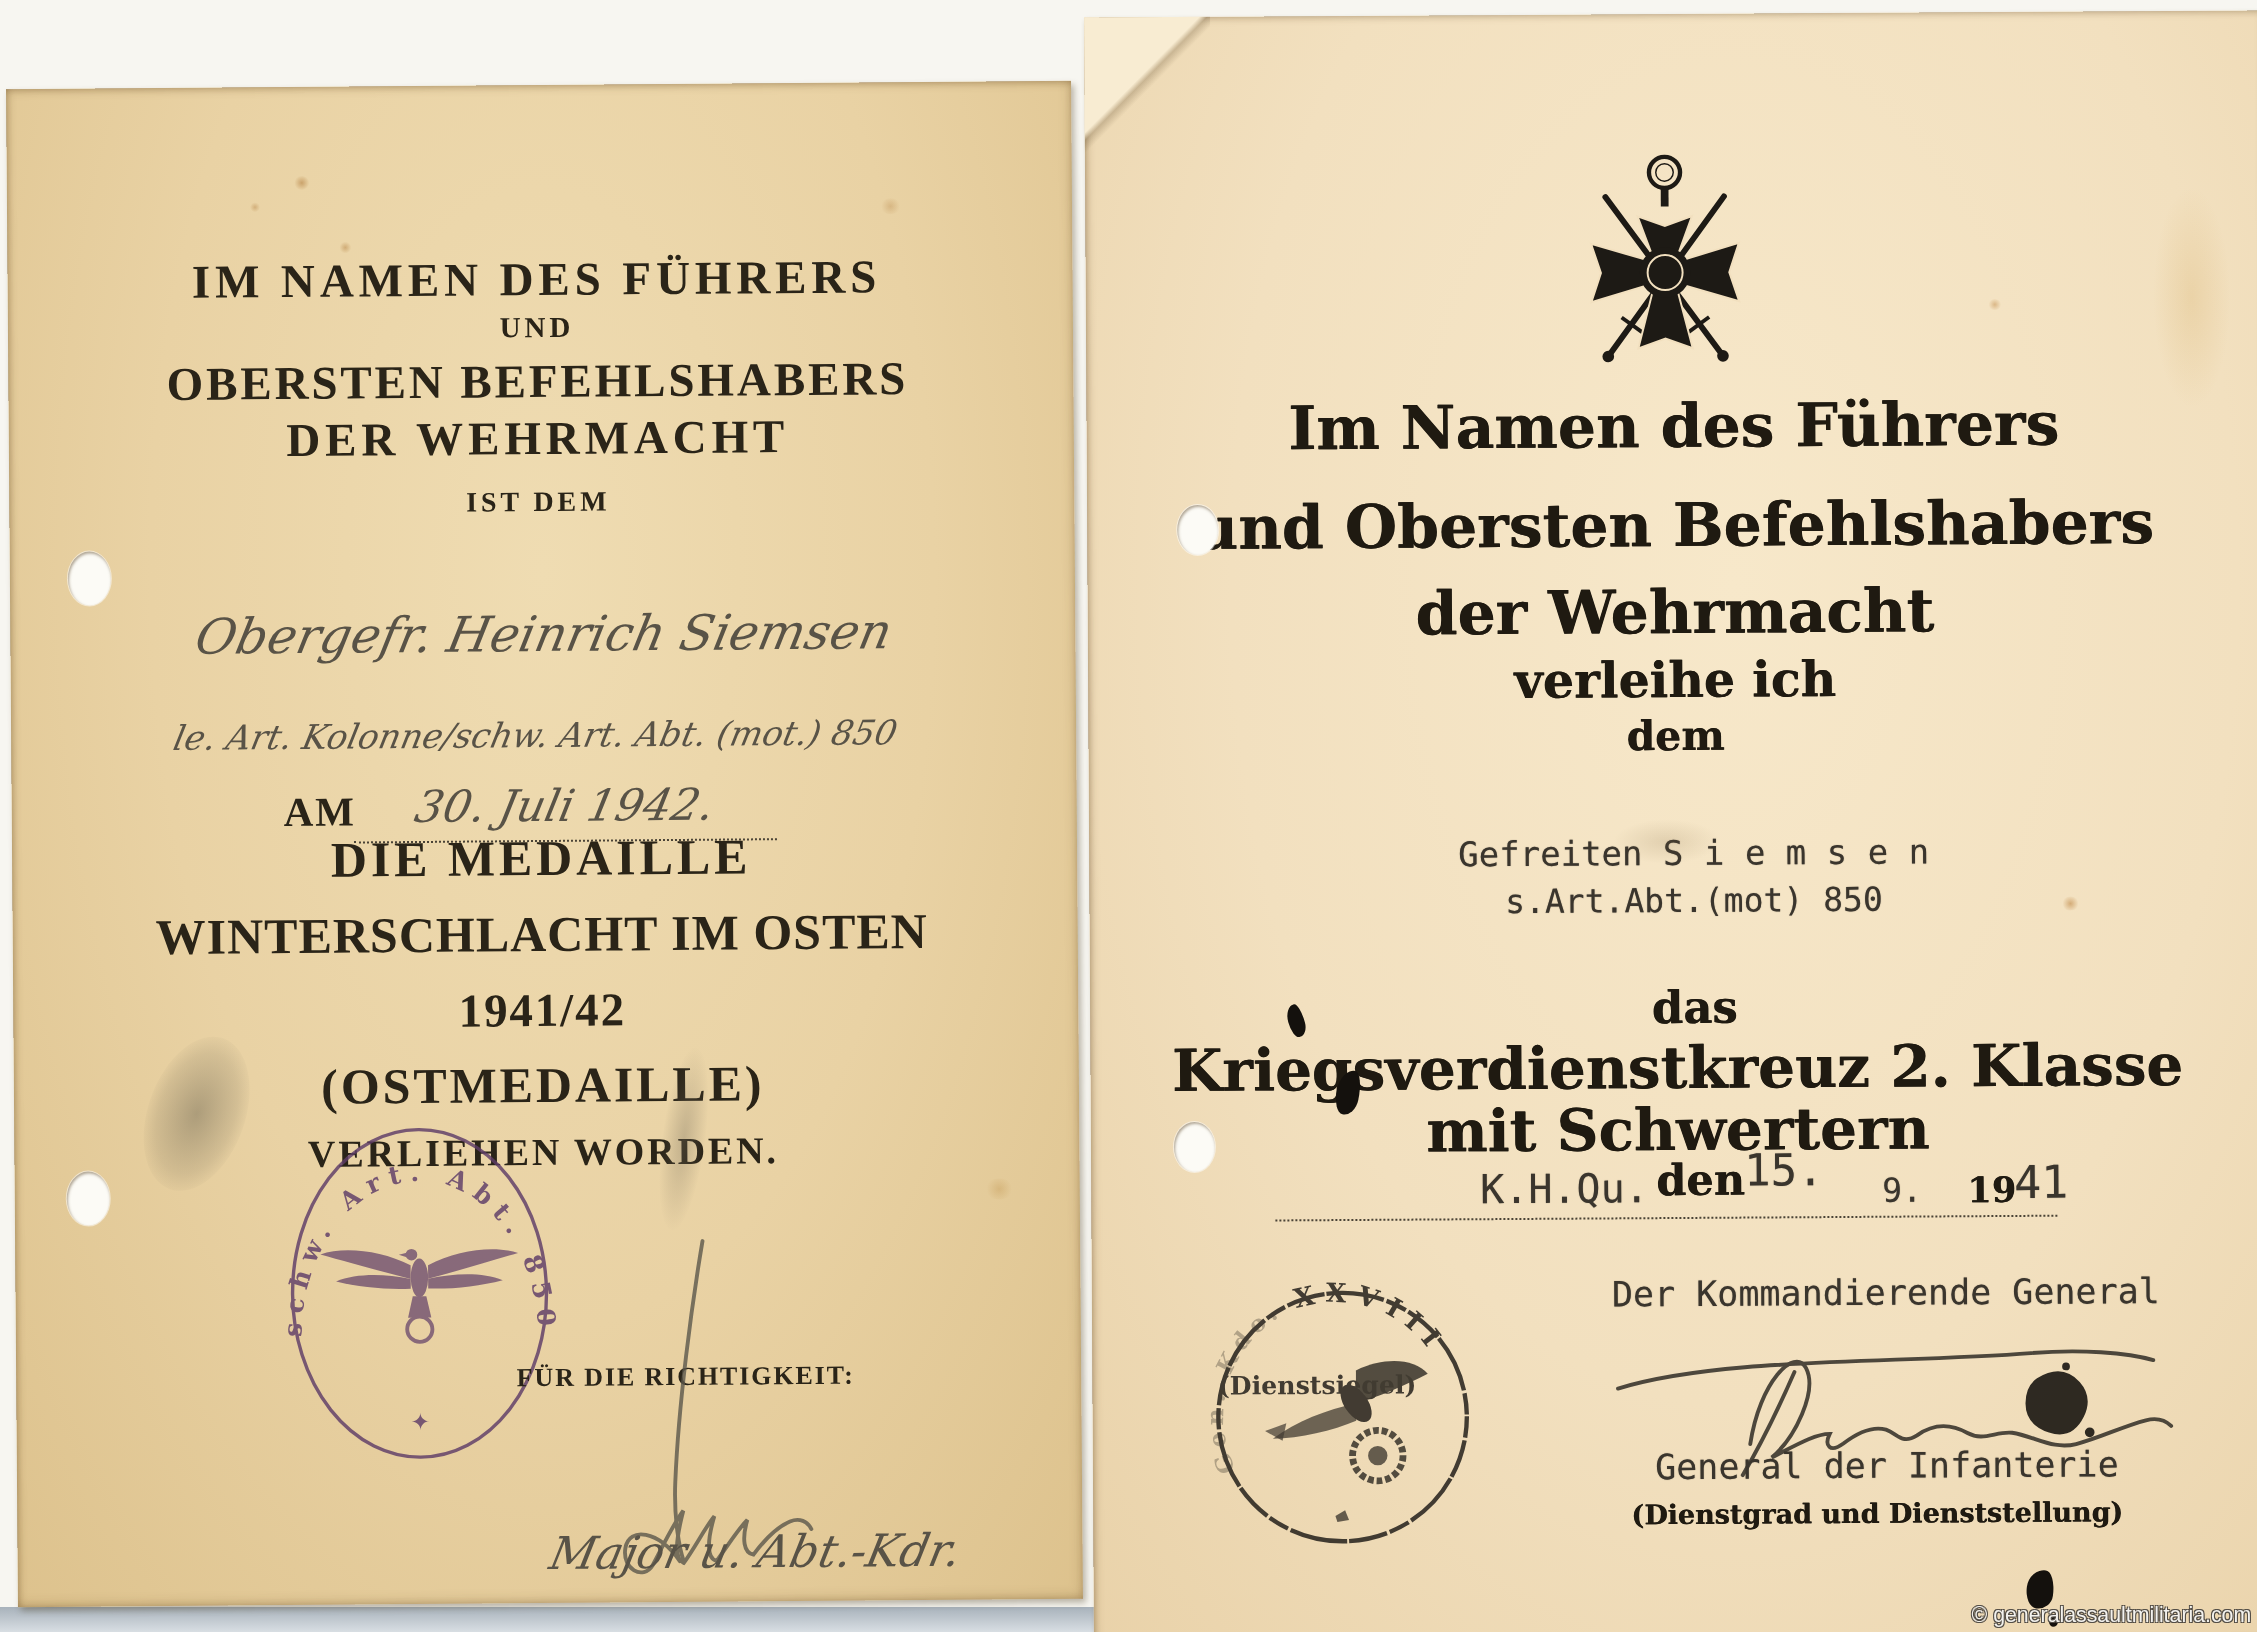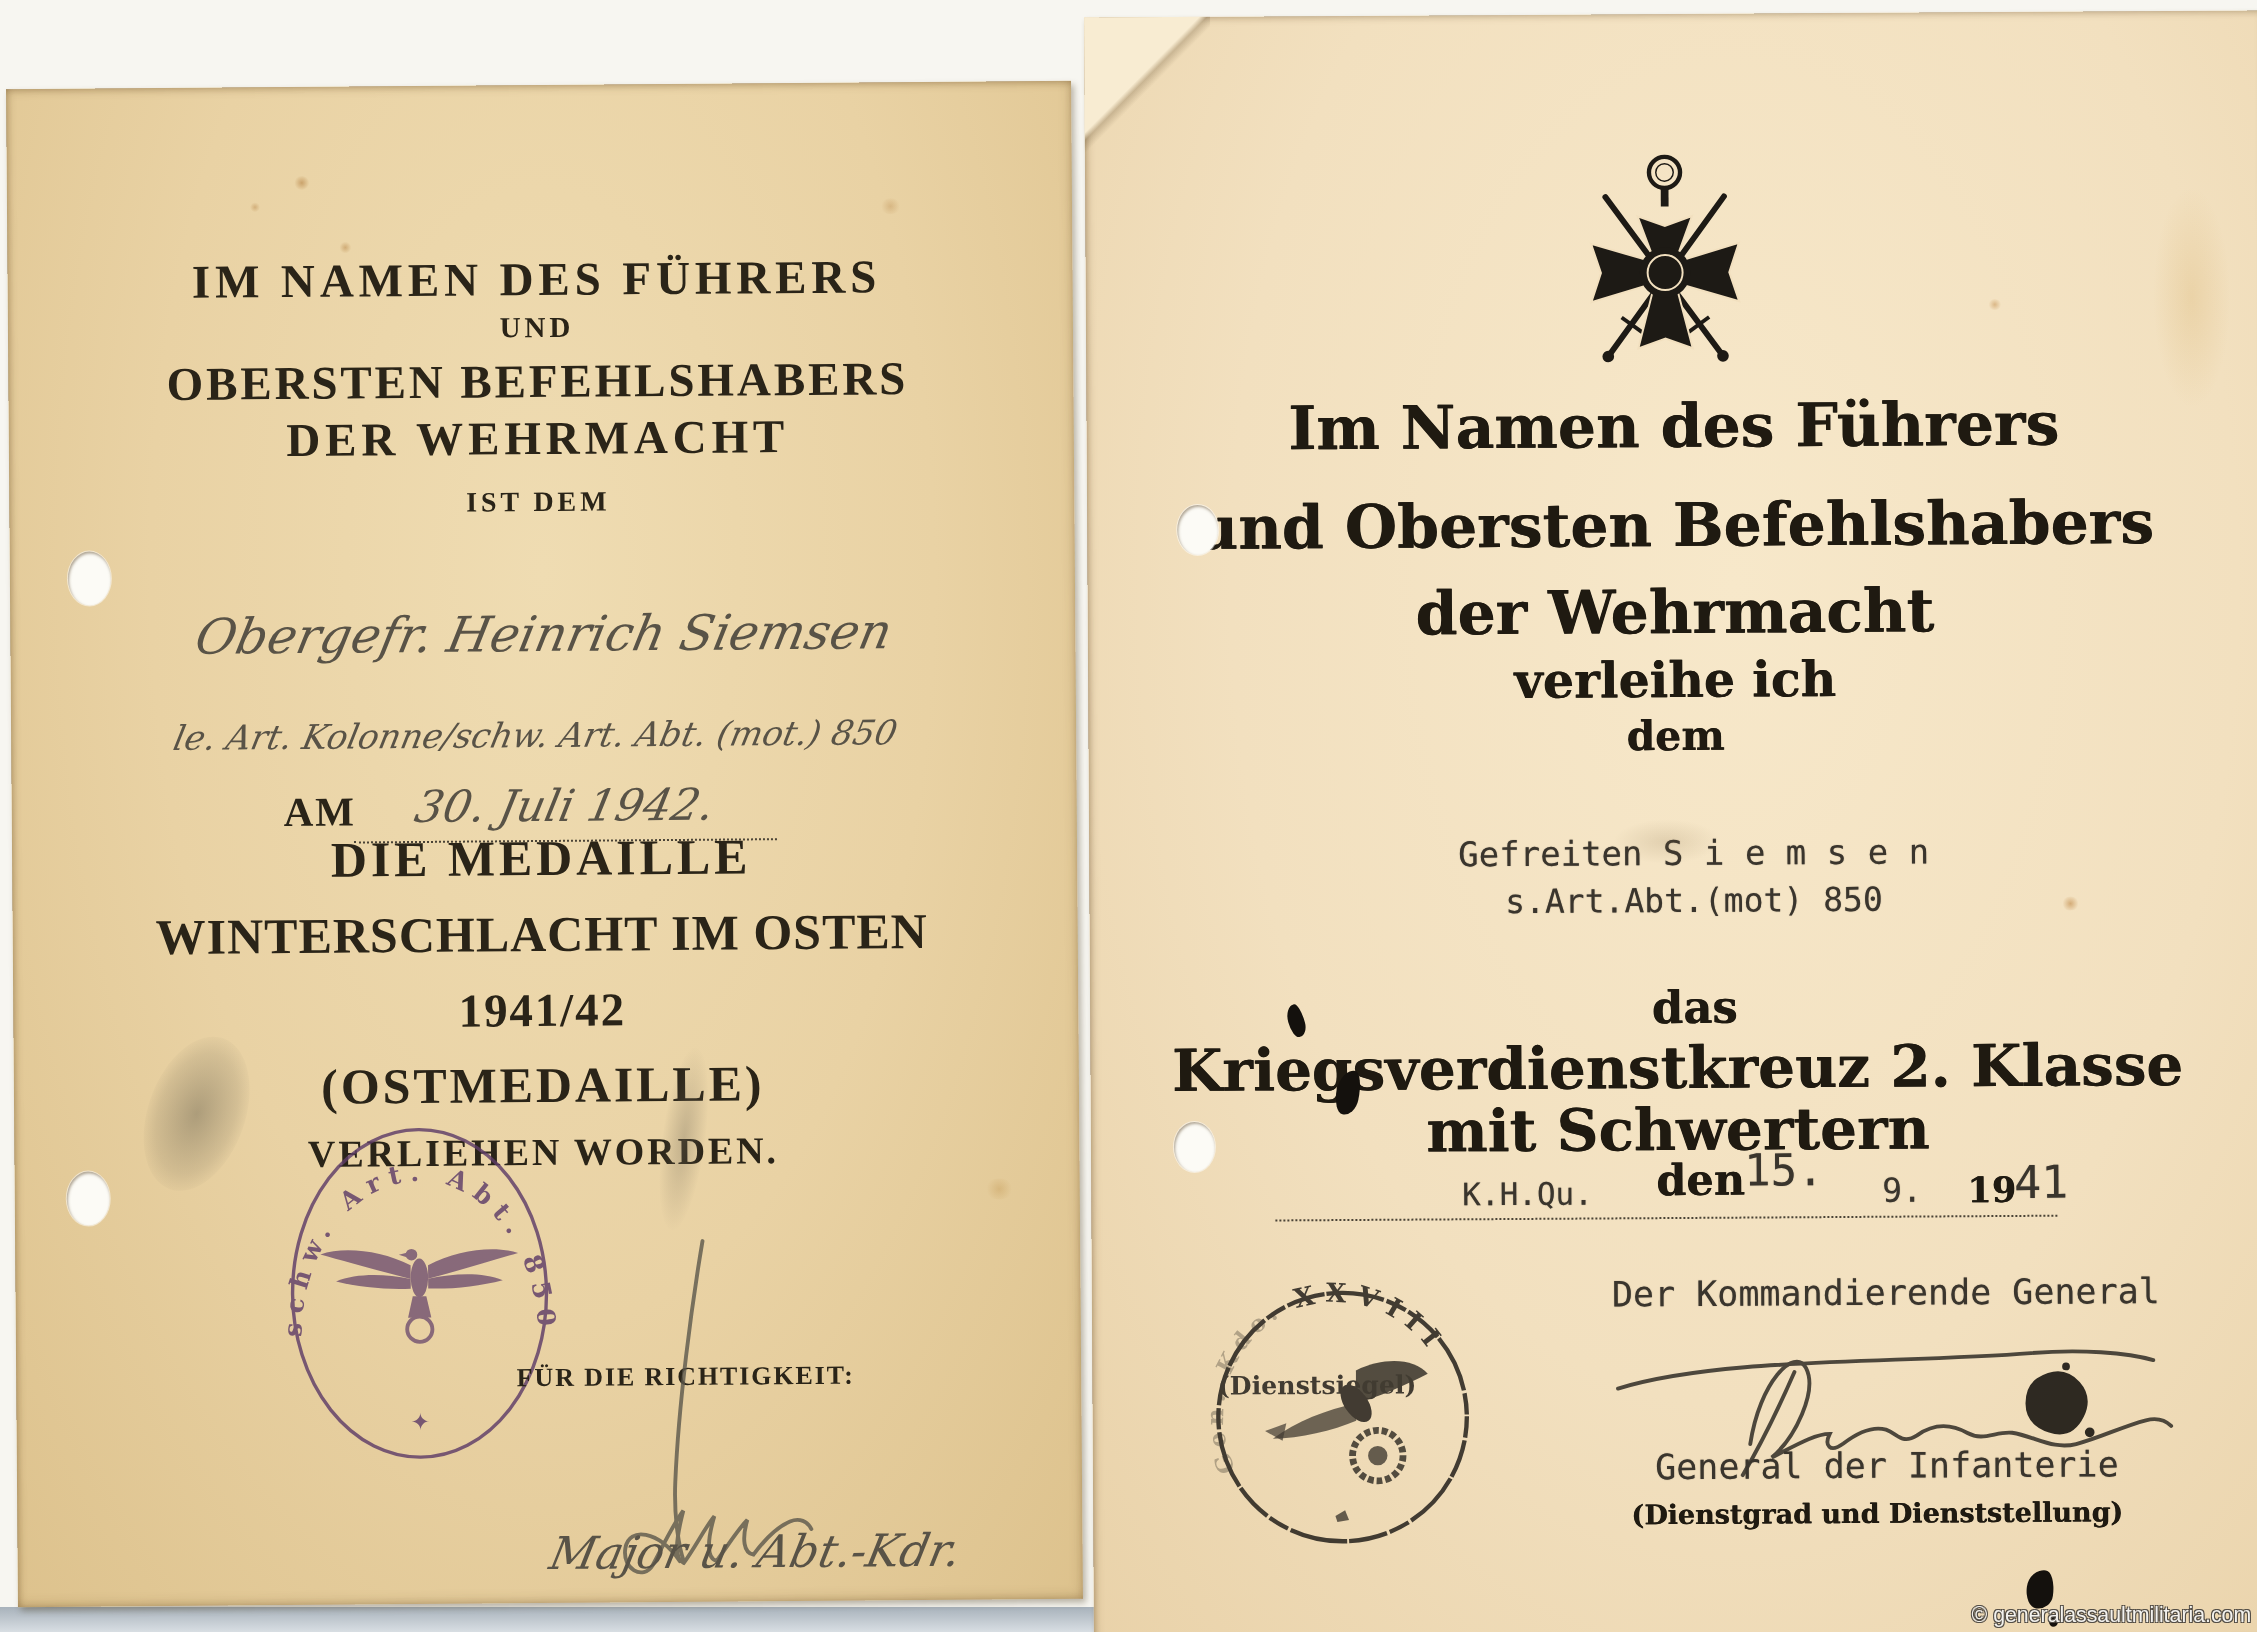--- a/index.html
+++ b/index.html
@@ -151,21 +151,21 @@
     <div class="ctr frak" style="left:0;top:695px;width:1174px;font-size:41px;line-height:54px;">dem</div>
 
     <div class="ctr typed" style="left:35px;top:817px;width:1139px;font-size:34px;line-height:45px;">Gefreiten S i e m s e n</div>
     <div class="ctr typed" style="left:35px;top:864px;width:1139px;font-size:33px;line-height:45px;">s.Art.Abt.(mot) 850</div>
 
     <div class="ctr frak" style="left:35px;top:966px;width:1139px;font-size:45px;line-height:56px;">das</div>
     <div class="ctr frak" style="left:0;top:1020px;width:1174px;font-size:58px;line-height:68px;">Kriegsverdienstkreuz 2. Klasse</div>
     <div class="ctr frak" style="left:0;top:1082px;width:1174px;font-size:58px;line-height:68px;">mit Schwertern</div>
 
     <div class="abs dotted" style="left:184px;top:1141px;width:782px;height:62px;">
-      <span class="typed abs" style="left:187px;bottom:5.8px;font-size:31px;">K.H.Qu.</span>
+      <span class="typed abs" style="left:205px;bottom:5.8px;font-size:40px;">K.H.Qu.</span>
       <span class="frak abs" style="left:381px;bottom:12px;font-size:43px;">den</span>
       <span class="typed abs" style="left:469px;bottom:21px;font-size:44px;">15.</span>
       <span class="typed abs" style="left:607px;bottom:5.8px;font-size:33px;">9.</span>
       <span class="frak abs" style="left:692px;bottom:4.9px;font-size:35px;margin-top:48px;">19</span>
       <span class="typed abs" style="left:739px;bottom:5.8px;font-size:45px;">41</span>
     </div>
 
     <div class="ctr typed" style="left:406px;top:1258px;width:776px;font-size:35px;line-height:45px;">Der Kommandierende General</div>
 
     <svg class="abs" style="left:512px;top:1316px;opacity:.88;" width="582" height="165" viewBox="0 0 600 170">

